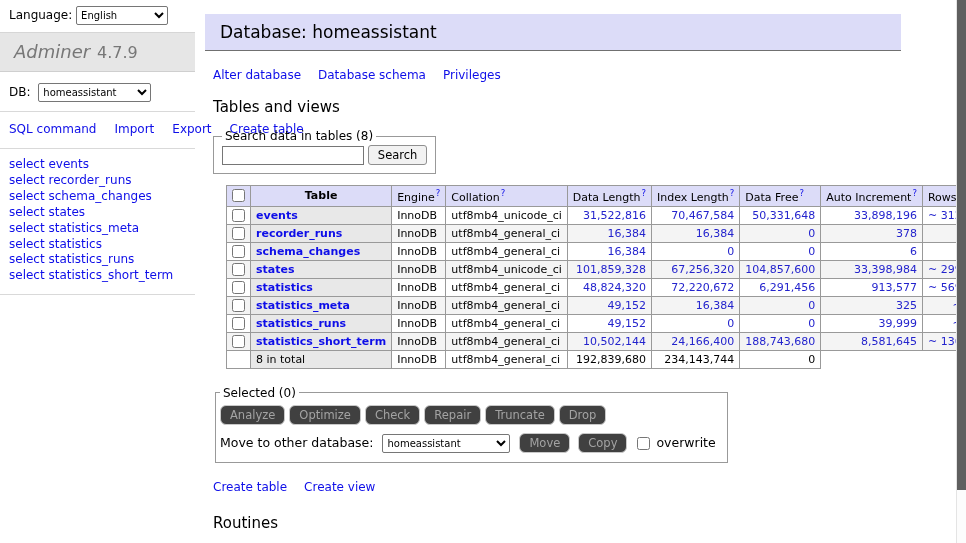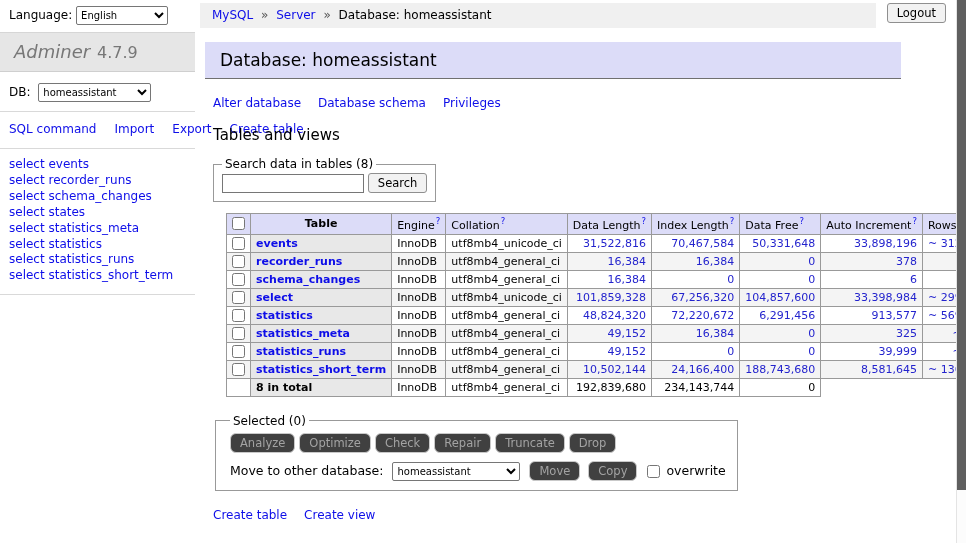--- a/index.html
+++ b/index.html
@@ -66,35 +66,35 @@
   th, td { border: 1px solid #999; padding: 2px 5px; white-space: nowrap; vertical-align: middle; }
   thead th, thead td { background: #dcdcf8; }
   thead th { font-weight: bold; text-align: center; }
   thead td { text-align: left; font-weight: normal; }
   tbody th { background: #e8e8e8; text-align: left; font-weight: bold; }
   tbody th a { font-weight: bold; }
   tr.alt td { background: #f4f4f4; }
   td.cb { text-align: center; width: 20px; padding: 1px 3px; }
   td.num { text-align: right; }
   td.num a { color: #2323cd; }
-  tr.total th { font-weight: bold; margin-left: 40px; }
+  tr.total th { font-weight: normal; margin-left: 40px; }
   tr.total td { color: #000; background: #fff; }
   sup.help { color: #0e0ee8; font-size: 8.5px; margin-left: 1px; }
   input[type=checkbox] { width: 13px; height: 13px; margin: 1px 2px; vertical-align: middle; }
 
   col.c-table { min-width: 112px; }
   col.c-engine { min-width: 44px; }
   col.c-coll { min-width: 98px; }
   col.c-dl { min-width: 68px; }
   col.c-il { min-width: 72px; }
   col.c-df { min-width: 60px; }
   col.c-ai { min-width: 78px; }
   col.c-rows { min-width: 56px; }
 
-  .sel-fs { display: inline-block; margin-top: 17px; border: 1px solid #999; padding: 5px 11px 9px 14px; }
+  .sel-fs { display: inline-block; margin-top: 17px; border: 1px solid #999; padding: 5px 11px 9px 4px; }
   .sel-fs legend { padding: 0 3px; }
   .sel-btn-row { margin-bottom: 8px; }
   .sel-btn-row .btn { margin-right: 4px; }
   .move-row { white-space: nowrap; font-size: 12.5px; }
   .move-row select { width: 128px; margin: 0 5px; }
   .move-row .btn { margin-right: 4px; }
   .move-row .ow-label { font-size: 12.5px; }
 
   
   .scrollbar { position: absolute; right: 0; top: 0; width: 10px; height: 543px; background: #fcfcfc; border-left: 1px solid #e4e4e4; }
@@ -123,30 +123,20 @@
       <li><a>select schema_changes</a></li>
       <li><a>select states</a></li>
       <li><a>select statistics_meta</a></li>
       <li><a>select statistics</a></li>
       <li><a>select statistics_runs</a></li>
       <li><a>select statistics_short_term</a></li>
     </ul>
 </div>
 
 <div class="main">
-  <div class="topbar">
-    <div class="breadcrumb">
-      <a>MySQL</a>
-      <span class="sep">»</span>
-      <a>Server</a>
-      <span class="sep">»</span>
-      <span>Database: homeassistant</span>
-    </div>
-    <button class="btn">Logout</button>
-  </div>
 
   <h2>Database: homeassistant</h2>
 
   <div class="content">
     <p class="action-links"><a>Alter database</a><a>Database schema</a><a>Privileges</a></p>
 
     <h3>Tables and views</h3>
 
     <fieldset class="search-fs">
       <legend>Search data in tables (8)</legend>
@@ -208,21 +198,21 @@
             <td>InnoDB</td>
             <td>utf8mb4_general_ci</td>
             <td class="num"><a>16,384</a></td>
             <td class="num"><a>0</a></td>
             <td class="num"><a>0</a></td>
             <td class="num"><a>6</a></td>
             <td class="num"></td>
           </tr>
           <tr class="alt">
             <td class="cb"><input type="checkbox" style=""></td>
-            <th><a>select</a></th>
+            <th><a>states</a></th>
             <td>InnoDB</td>
             <td>utf8mb4_unicode_ci</td>
             <td class="num"><a>101,859,328</a></td>
             <td class="num"><a>67,256,320</a></td>
             <td class="num"><a>104,857,600</a></td>
             <td class="num"><a>33,398,984</a></td>
             <td class="num"><a>~ 299,833</a></td>
           </tr>
           <tr>
             <td class="cb"><input type="checkbox" style=""></td>

